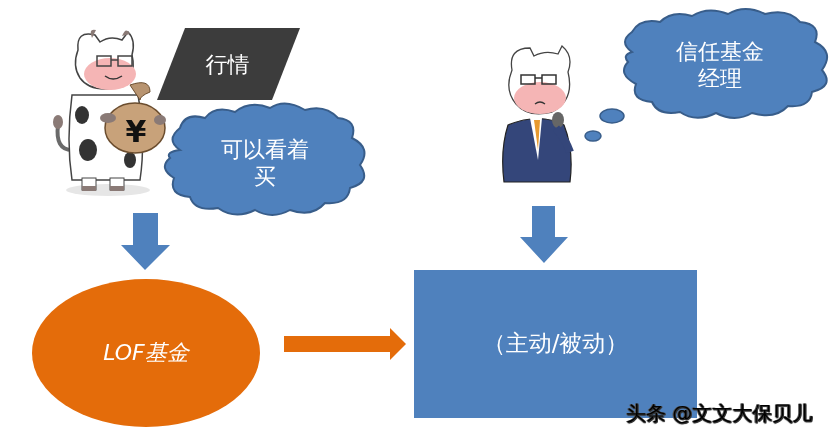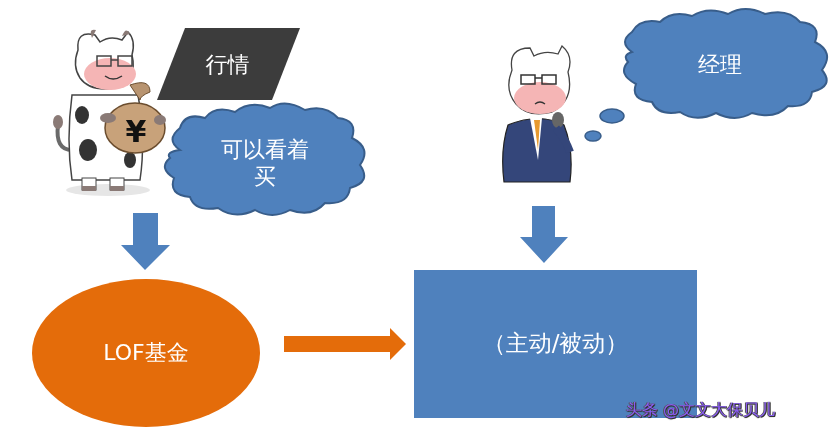--- a/index.html
+++ b/index.html
@@ -6,21 +6,21 @@
   #canvas {
     position: relative; width: 835px; height: 440px; background: #ffffff; overflow: hidden;
     font-family: "DejaVu Sans", "Liberation Sans", sans-serif;
   }
   svg.layer { position: absolute; left: 0; top: 0; }
   .label {
     position: absolute; color: #ffffff; text-align: center; line-height: 1.25;
     display: flex; flex-direction: column; align-items: center; justify-content: center;
   }
   .watermark {
-    position: absolute; left: 626px; top: 400px; font-size: 16px; color: #8b5cf6;
+    position: absolute; left: 626px; top: 400px; font-size: 20px; color: #000000;
     text-shadow: 1px 1px 0 #333, -1px 0 0 #555, 0 1px 1px #333, 1px 0 0 #555;
     white-space: nowrap; letter-spacing: 0px; text-align: center;
   }
 </style>
 </head>
 <body>
 
 <div id="canvas">
 
   <svg class="layer" width="835" height="440" viewBox="0 0 835 440">
@@ -98,24 +98,25 @@
   <div class="label" style="left:170px; top:45px; width:115px; height:40px; font-size:22px;align-items:center;">
     <span>行情</span>
   </div>
 
   <div class="label" style="left:190px; top:130px; width:150px; height:66px; font-size:22px;">
     <span>可以看着</span>
     <span>买</span>
   </div>
 
   <div class="label" style="left:640px; top:32px; width:160px; height:66px; font-size:22px;">
+    <span>信任基金</span>
     <span>经理</span>
   </div>
 
-  <div class="label" style="left:60px; top:333px; width:172px; height:40px; font-size:22px;">
+  <div class="label" style="left:60px; top:333px; width:172px; height:40px; font-size:22px;font-style:italic;">
     <span>LOF基金</span>
   </div>
 
   <div class="label" style="left:414px; top:310px; width:283px; height:68px; font-size:23px; line-height:1.35;">
     <span>（主动/被动）</span>
   </div>
 
   <div class="watermark">头条 @文文大保贝儿</div>
 </div>
 

